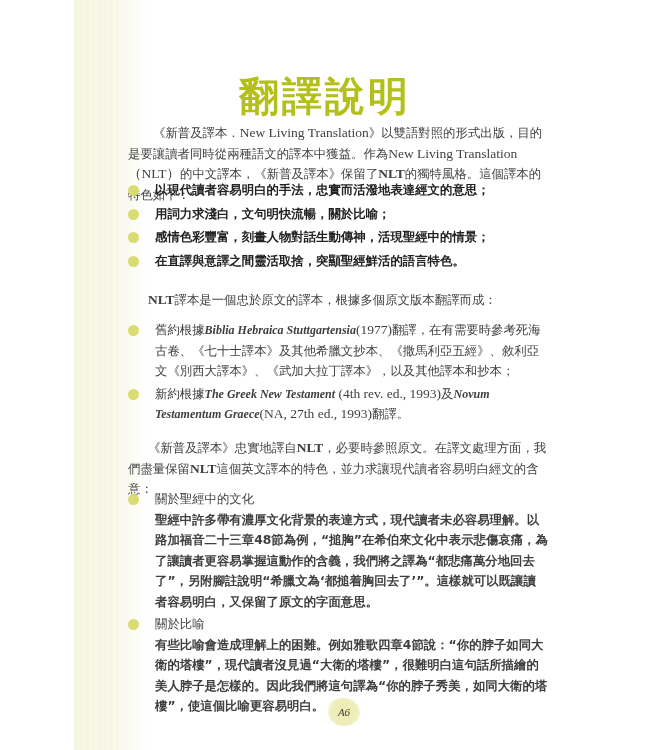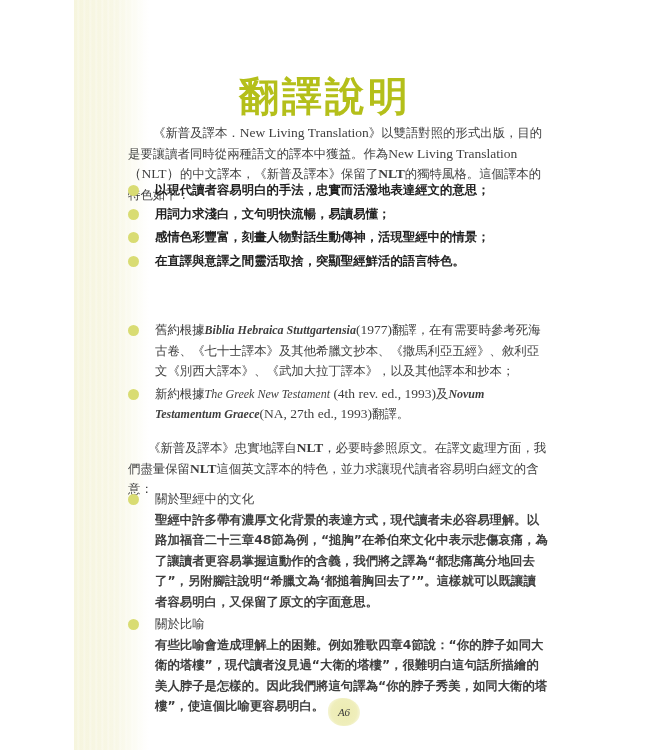--- a/index.html
+++ b/index.html
@@ -50,32 +50,33 @@
 <div class="brush-band"></div>
 
 <div class="page">
 
   <h1 class="title">翻譯說明</h1>
 
   <p class="para" style="left:128px; top:123px; width:420px; margin:0; text-indent:25px;"><span>《新普及譯本．</span><span class="en">New Living Translation</span><span>》以雙語對照的形式出版，目的是要讓讀者同時從兩種語文的譯本中獲益。作為</span><span class="en">New Living Translation（NLT）</span><span>的中文譯本，《新普及譯本》保留了</span><span class="en" style="font-weight:bold">NLT</span><span>的獨特風格。這個譯本的特色如下：</span></p>
 
   <ul class="list" style="top:180px; width:400px;">
     <li class="li bold-text" style="margin-bottom:3px"><span class="dot"></span><span class="txt">以現代讀者容易明白的手法，忠實而活潑地表達經文的意思；</span></li>
-    <li class="li bold-text" style="margin-bottom:3px"><span class="dot"></span><span class="txt">用詞力求淺白，文句明快流暢，易讀易懂；</span></li>
+    <li class="li bold-text" style="margin-bottom:3px"><span class="dot"></span><span class="txt">用詞力求淺白，文句明快流暢，關於比喻；</span></li>
     <li class="li bold-text" style="margin-bottom:3px"><span class="dot"></span><span class="txt">感情色彩豐富，刻畫人物對話生動傳神，活現聖經中的情景；</span></li>
     <li class="li bold-text"><span class="dot"></span><span class="txt">在直譯與意譯之間靈活取捨，突顯聖經鮮活的語言特色。</span></li>
   </ul>
 
+  <p class="para" style="left:148px; top:290px; width:400px; margin:0;"><span class="en" style="font-weight:bold">NLT</span><span>譯本是一個忠於原文的譯本，根據多個原文版本翻譯而成：</span></p>
 
   <ul class="list" style="top:320px; width:420px;">
     <li class="li" style="margin-bottom:2px">
       <span class="dot"></span><span>舊約根據</span><span class="en-i" style="font-weight:bold">Biblia Hebraica Stuttgartensia</span><span class="en">(1977)</span><span>翻譯，在有需要時參考死海古卷、《七十士譯本》及其他希臘文抄本、《撒馬利亞五經》、敘利亞文《別西大譯本》、《武加大拉丁譯本》，以及其他譯本和抄本；</span>
     </li>
     <li class="li">
-      <span class="dot"></span><span>新約根據</span><span class="en-i" style="font-weight:normal">The Greek New Testament</span><span class="en"> (4th rev. ed., 1993)</span><span>及</span><span class="en-i" style="font-weight:bold">Novum Testamentum Graece</span><span class="en">(NA, 27th ed., 1993)</span><span>翻譯。</span>
+      <span class="dot"></span><span>新約根據</span><span class="en-i" style="font-weight:bold">The Greek New Testament</span><span class="en"> (4th rev. ed., 1993)</span><span>及</span><span class="en-i" style="font-weight:bold">Novum Testamentum Graece</span><span class="en">(NA, 27th ed., 1993)</span><span>翻譯。</span>
     </li>
   </ul>
 
   <p class="para" style="left:128px; top:438px; width:420px; margin:0; text-indent:20px;"><span>《新普及譯本》忠實地譯自</span><span class="en" style="font-weight:bold">NLT</span><span>，必要時參照原文。在譯文處理方面，我們盡量保留</span><span class="en" style="font-weight:bold">NLT</span><span>這個英文譯本的特色，並力求讓現代讀者容易明白經文的含意：</span></p>
 
   <ul class="list" style="top:489px; width:420px;">
     <li class="li" style="margin-bottom:2px">
       <span class="dot"></span>
       <span>關於聖經中的文化</span>
       <span class="sub-body"><span>聖經中許多帶有濃厚文化背景的表達方式，現代讀者未必容易理解。以</span><b>路加福音二十三章48節</b><span>為例，</span><b>“搥胸”</b><span>在希伯來文化中表示悲傷哀痛，為了讓讀者更容易掌握這動作的含義，我們將之譯為</span><b>“都悲痛萬分地回去了”</b><span>，另附腳註說明</span><b>“希臘文為‘都搥着胸回去了’”</b><span>。這樣就可以既讓讀者容易明白，又保留了原文的字面意思。</span></span>

